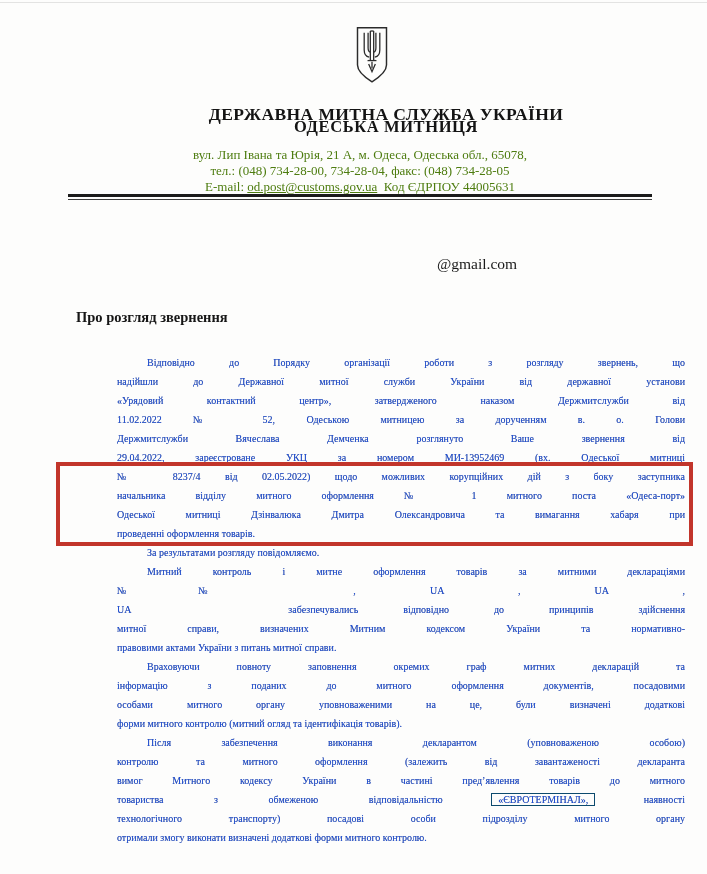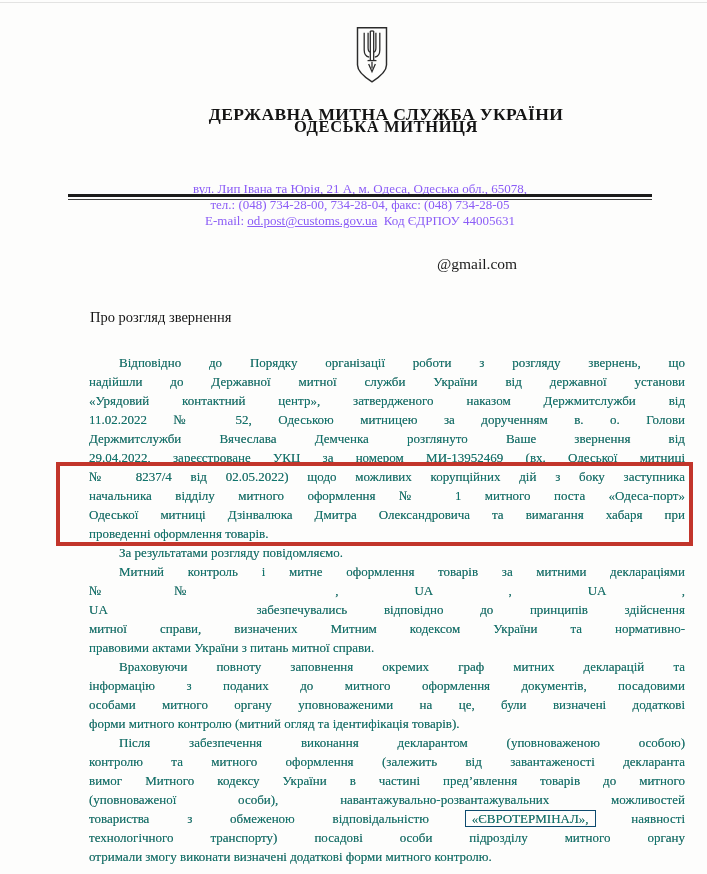--- a/index.html
+++ b/index.html
@@ -7,31 +7,31 @@
     position:relative;width:707px;height:874px;background:#fdfdfc;
     font-family:"Liberation Serif","DejaVu Serif",serif;color:#1e1e1e;
     overflow:hidden;box-shadow:0 0 4px rgba(0,0,0,.25);
   }
   .edge-line{position:absolute;left:0;top:2px;width:707px;height:1px;background:rgba(0,0,0,.10);}
   .emblem{position:absolute;left:354px;top:26px;width:36px;height:58px;}
   .org1{position:absolute;left:68px;top:104px;width:584px;text-align:center;padding-left:26px;
         font-weight:bold;font-size:17.5px;letter-spacing:.4px;color:#141414;}
   .org2{position:absolute;left:68px;top:117px;width:584px;text-align:center;padding-left:26px;
         font-weight:bold;font-size:16.5px;letter-spacing:.6px;color:#141414;}
-  .addr{position:absolute;left:68px;width:584px;text-align:center;font-size:13px;color:#8b5cf6;margin-top:34px;}
+  .addr{position:absolute;left:68px;width:584px;text-align:center;font-size:13px;color:#4d7c0f;}
   .a1{top:147px;} .a2{top:163px;font-family:Liberation Serif, serif;} .a3{top:179px;}
   .u{text-decoration:underline;}
   .rule{position:absolute;left:68px;top:194px;width:584px;height:2px;
         border-top:3px solid #1b1b1b;border-bottom:1px solid #3c3c3c;}
   .gmail{position:absolute;left:437px;top:255px;font-size:15.5px;color:#1a1a1a;}
-  .subject{position:absolute;left:90px;top:309px;font-weight:normal;font-size:14.5px;color:#161616;}
+  .subject{position:absolute;left:76px;top:309px;font-weight:bold;font-size:14.5px;color:#161616;}
   .body{position:absolute;left:89px;top:353px;width:596px;}
-  .line{height:19px;line-height:19px;font-size:13px;overflow:hidden;
-        text-align:justify;text-align-last:justify;color:#0f766e;
-        text-shadow:0 0 .4px rgba(0,0,0,.45);}
+  .line{height:19px;line-height:19px;font-size:10px;overflow:hidden;
+        text-align:justify;text-align-last:justify;color:#1d4ed8;
+        text-shadow:0 0 .4px rgba(0,0,0,.45);margin-left:28px;}
   .line.indent{text-indent:30px;}
   .line.last{text-align-last:left;}
   .redact-gap{display:inline-block;height:1px;}
   .hl-box{border:1px solid #0c4a6e;padding:0 6px;margin:-4px -2px;}
   .box1{position:absolute;left:56px;top:462px;width:629px;height:76px;
         border:4px solid #c2352b;pointer-events:none;}
   svg .ln{fill:none;stroke:#2b2b2b;}
 </style>
 </head>
 <body>
@@ -89,20 +89,19 @@
       <div class="line">UA<span class="redact-gap" style="width: 112px;"></span> забезпечувались відповідно до принципів здійснення</div>
       <div class="line">митної справи, визначених Митним кодексом України та нормативно-</div>
       <div class="line last">правовими актами України з питань митної справи.</div>
       <div class="line indent">Враховуючи повноту заповнення окремих граф митних декларацій та</div>
       <div class="line">інформацію з поданих до митного оформлення документів, посадовими</div>
       <div class="line">особами митного органу уповноваженими на це, були визначені додаткові</div>
       <div class="line last">форми митного контролю (митний огляд та ідентифікація товарів).</div>
       <div class="line indent">Після забезпечення виконання декларантом (уповноваженою особою)</div>
       <div class="line">контролю та митного оформлення (залежить від завантаженості декларанта</div>
       <div class="line">вимог Митного кодексу України в частині пред’явлення товарів до митного</div>
-      <div class="line">(уповноваженої особи), навантажувально-розвантажувальних можливостей</div>
       <div class="line">товариства з обмеженою відповідальністю <span class="hl-box">«ЄВРОТЕРМІНАЛ»,</span> наявності</div>
       <div class="line">технологічного транспорту) посадові особи підрозділу митного органу</div>
       <div class="line last">отримали змогу виконати визначені додаткові форми митного контролю.</div>
     </div>
 
   <div class="box1"></div>
 </div>
 
 </body></html>

